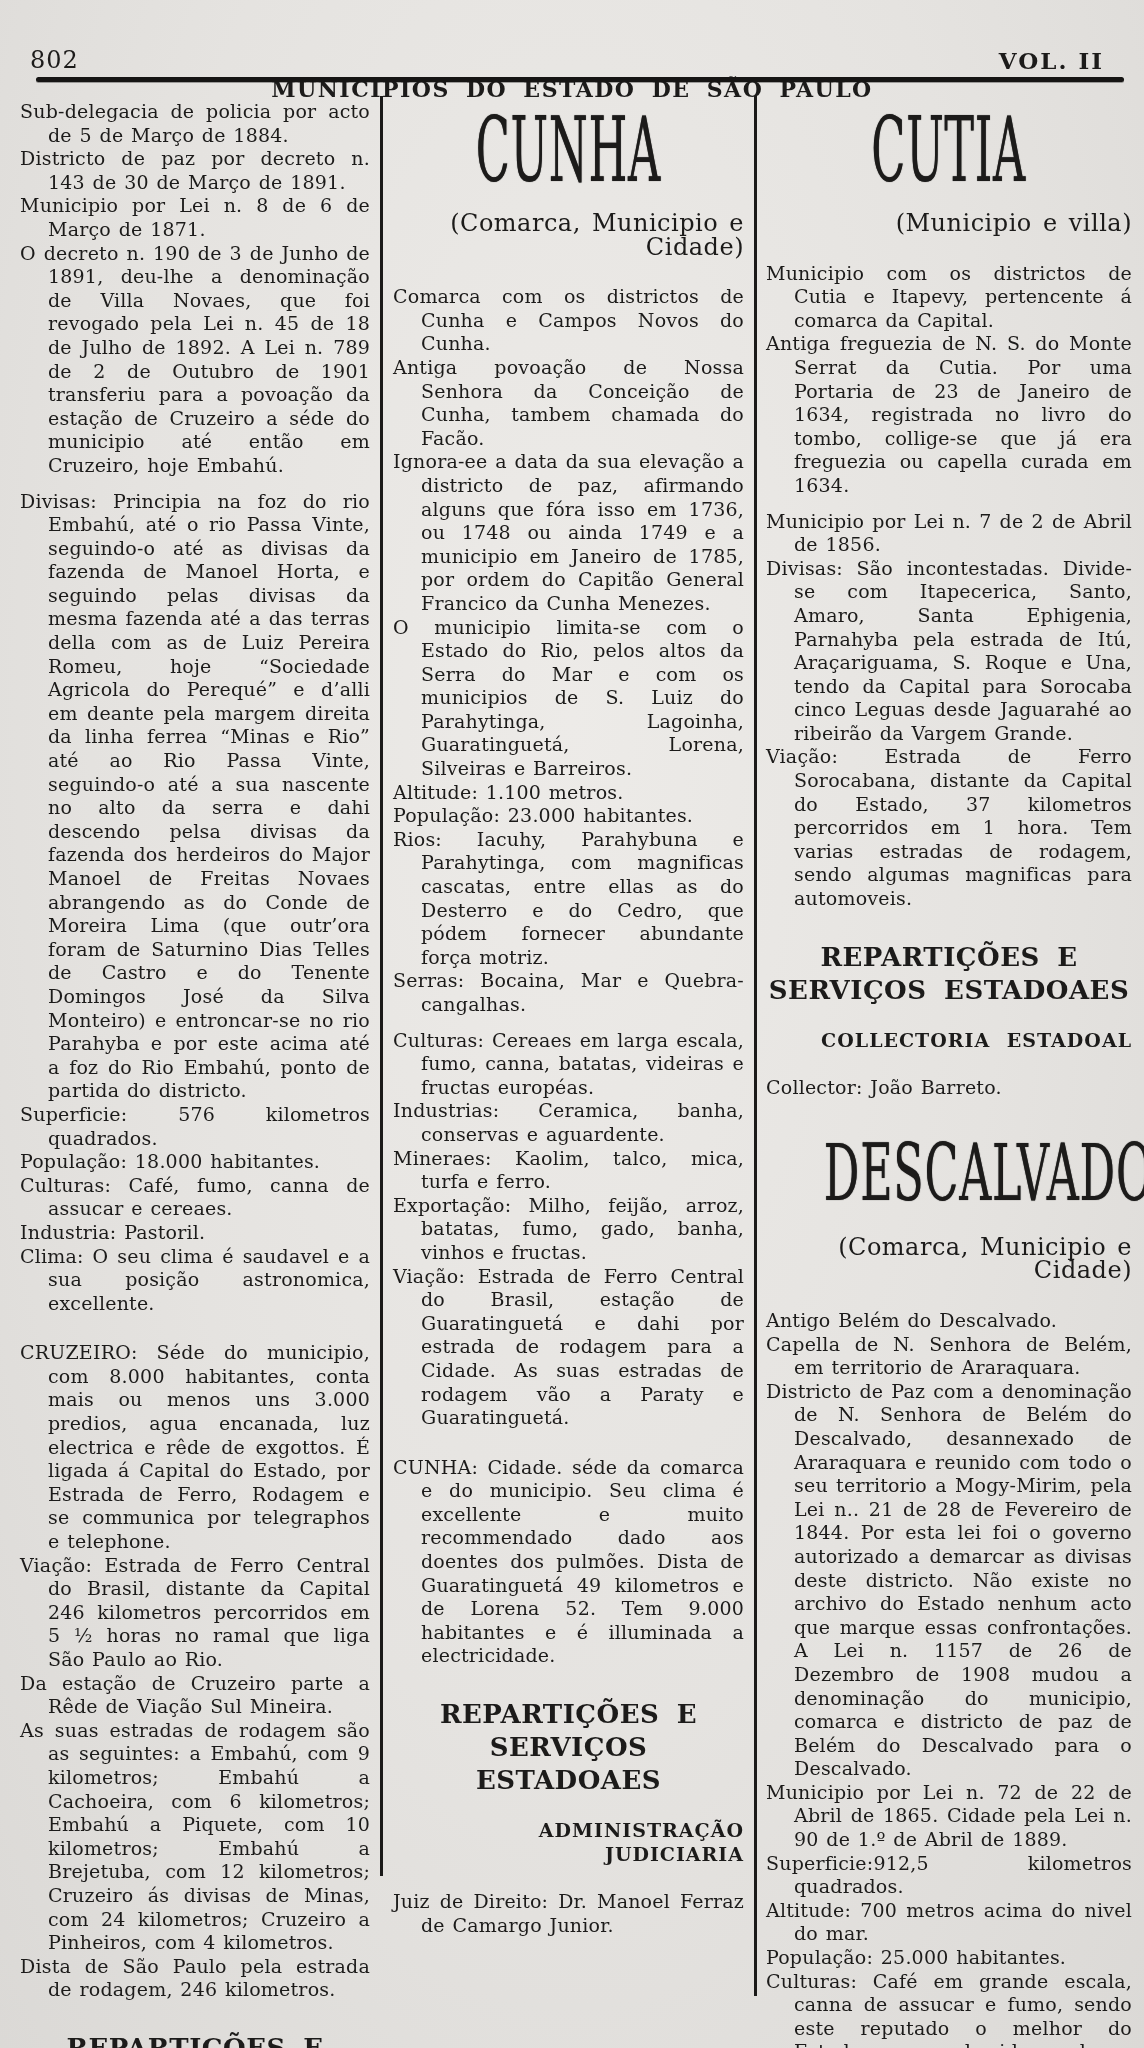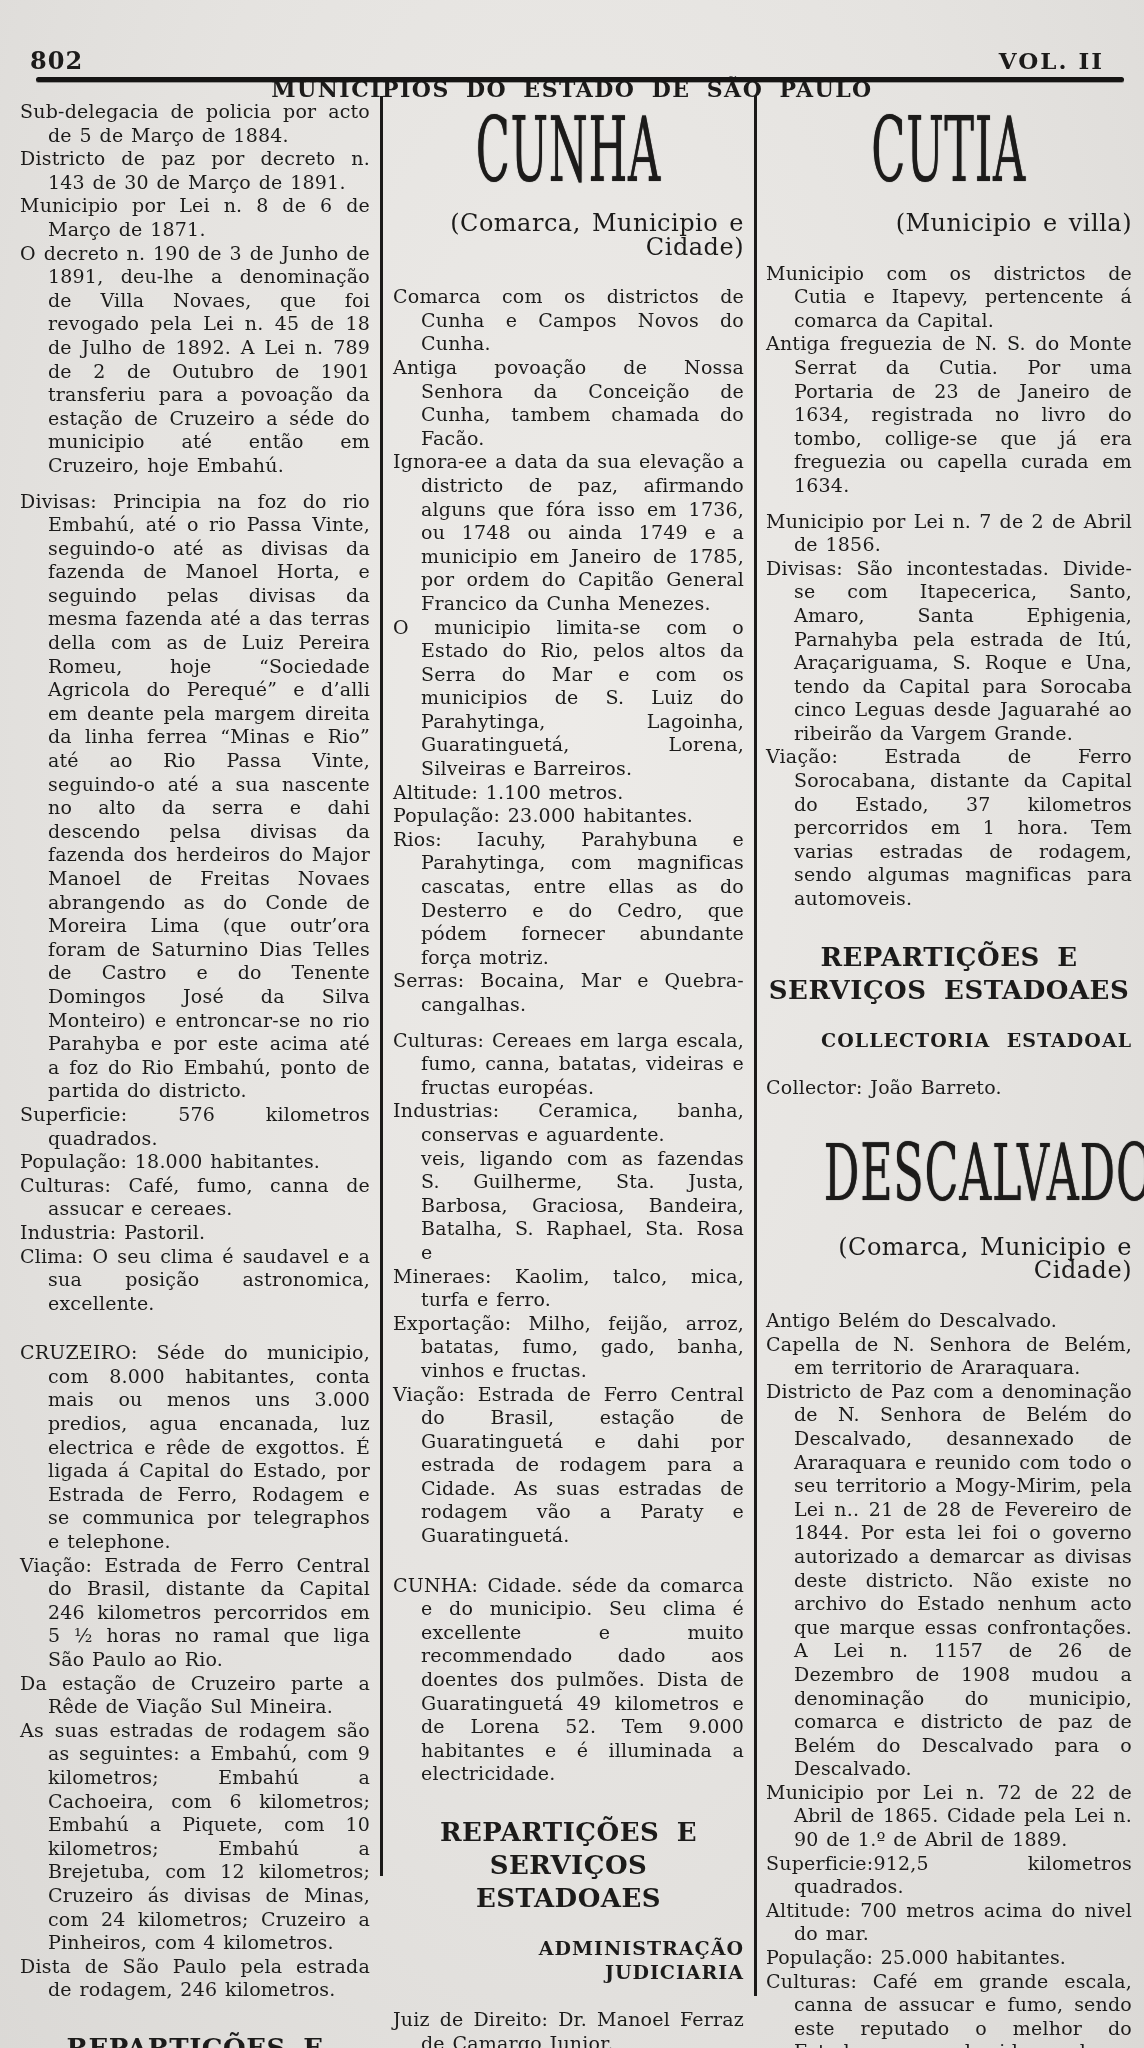--- a/index.html
+++ b/index.html
@@ -3,21 +3,21 @@
 <meta charset="utf-8">
 <style>
   html,body{margin:0;padding:0;}
   body{
     width:1144px;height:2048px;position:relative;overflow:hidden;
     background:radial-gradient(ellipse at 50% 35%, #edebe8 0%, #e5e3e0 55%, #dbd9d6 100%);
     font-family:"DejaVu Serif","Liberation Serif",serif;
     color:#1c1b1a;
   }
   .page-header{position:absolute;top:46px;left:0;width:100%;height:30px;}
-  .page-num{position:absolute;left:30px;top:0;font-size:24px;font-weight:bold;letter-spacing:1px;}
+  .page-num{position:absolute;left:30px;top:0;font-size:24px;font-weight:normal;letter-spacing:1px;}
   .head-title{position:absolute;left:0;right:0;top:2px;text-align:center;font-size:22px;font-weight:bold;letter-spacing:1.5px;word-spacing:7px;margin-top:28px;}
   .vol{position:absolute;right:40px;top:1px;font-size:23px;font-weight:bold;letter-spacing:2px;}
   .rule{position:absolute;top:77px;left:36px;width:1088px;height:5px;background:#161514;border-radius:3px;box-shadow:0 1px 0 rgba(20,20,20,.35);}
   .divider{position:absolute;width:3px;background:#1b1a19;}
   #div1{left:380px;top:96px;height:1780px;}
   #div2{left:754px;top:96px;height:1900px;}
 
   .col{position:absolute;top:100px;font-size:19px;line-height:23.6px;text-align:justify;hyphens:auto;}
   .col1{left:20px;width:350px;}
   .col2{left:393px;width:351px;}
@@ -76,21 +76,20 @@
       <div class="para">Comarca com os districtos de Cunha e Campos Novos do Cunha.</div>
       <div class="para">Antiga povoação de Nossa Senhora da Conceição de Cunha, tambem chamada do Facão.</div>
       <div class="para">Ignora-ee a data da sua elevação a districto de paz, afirmando alguns que fóra isso em 1736, ou 1748 ou ainda 1749 e a municipio em Janeiro de 1785, por ordem do Capitão General Francico da Cunha Menezes.</div>
       <div class="para">O municipio limita-se com o Estado do Rio, pelos altos da Serra do Mar e com os municipios de S. Luiz do Parahytinga, Lagoinha, Guaratinguetá, Lorena, Silveiras e Barreiros.</div>
       <div class="para">Altitude: 1.100 metros.</div>
       <div class="para">População: 23.000 habitantes.</div>
       <div class="para">Rios: Iacuhy, Parahybuna e Parahytinga, com magnificas cascatas, entre ellas as do Desterro e do Cedro, que pódem fornecer abundante força motriz.</div>
       <div class="para">Serras: Bocaina, Mar e Quebra-cangalhas.</div>
       <div class="para gap-sm">Culturas: Cereaes em larga escala, fumo, canna, batatas, videiras e fructas européas.</div>
       <div class="para">Industrias: Ceramica, banha, conservas e aguardente.</div>
-      <div class="para cont">veis, ligando com as fazendas S. Guilherme, Sta. Justa, Barbosa, Graciosa, Bandeira, Batalha, S. Raphael, Sta. Rosa e</div>
       <div class="para">Mineraes: Kaolim, talco, mica, turfa e ferro.</div>
       <div class="para">Exportação: Milho, feijão, arroz, batatas, fumo, gado, banha, vinhos e fructas.</div>
       <div class="para">Viação: Estrada de Ferro Central do Brasil, estação de Guaratinguetá e dahi por estrada de rodagem para a Cidade. As suas estradas de rodagem vão a Paraty e Guaratinguetá.</div>
       <div class="para gap-lg">CUNHA: Cidade. séde da comarca e do municipio. Seu clima é excellente e muito recommendado dado aos doentes dos pulmões. Dista de Guaratinguetá 49 kilometros e de Lorena 52. Tem 9.000 habitantes e é illuminada a electricidade.</div>
       <div class="heading">REPARTIÇÕES E SERVIÇOS ESTADOAES</div>
       <div class="subheading">ADMINISTRAÇÃO JUDICIARIA</div>
       <div class="para">Juiz de Direito: Dr. Manoel Ferraz de Camargo Junior.</div>
     </div>
   <div class="col col3">
       <div class="big-title"><span class="ti">CUTIA</span></div>

